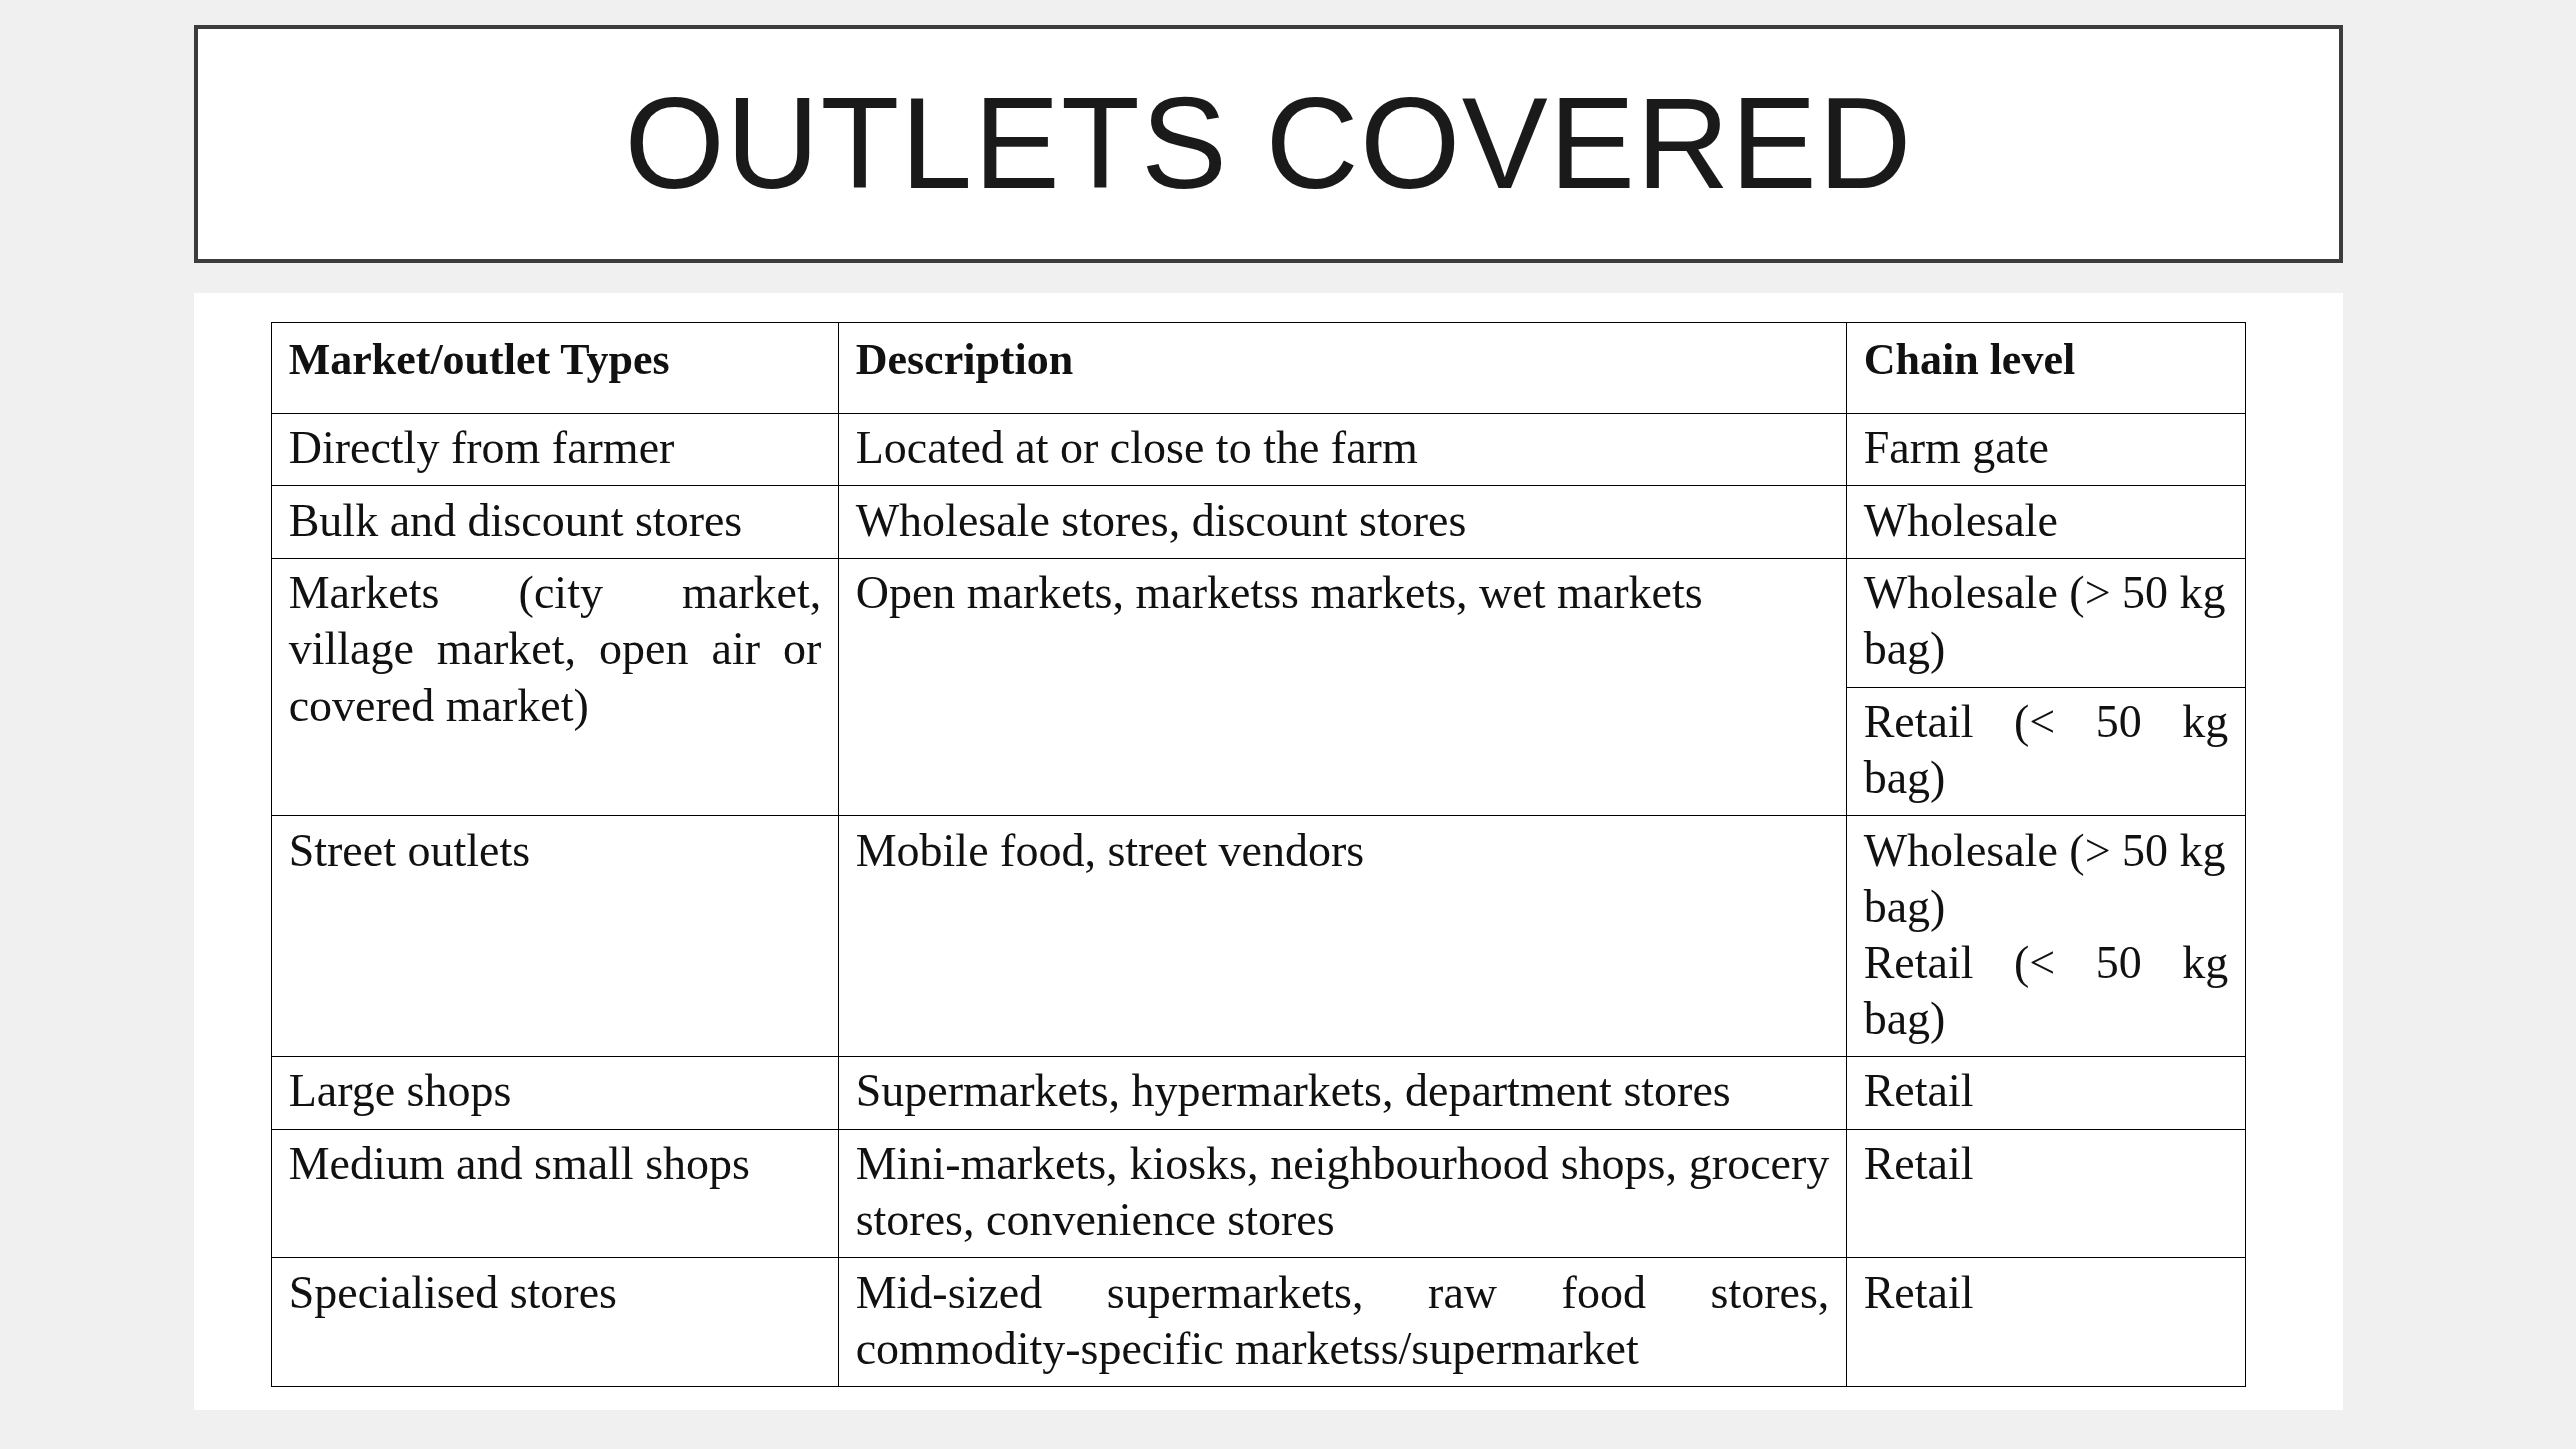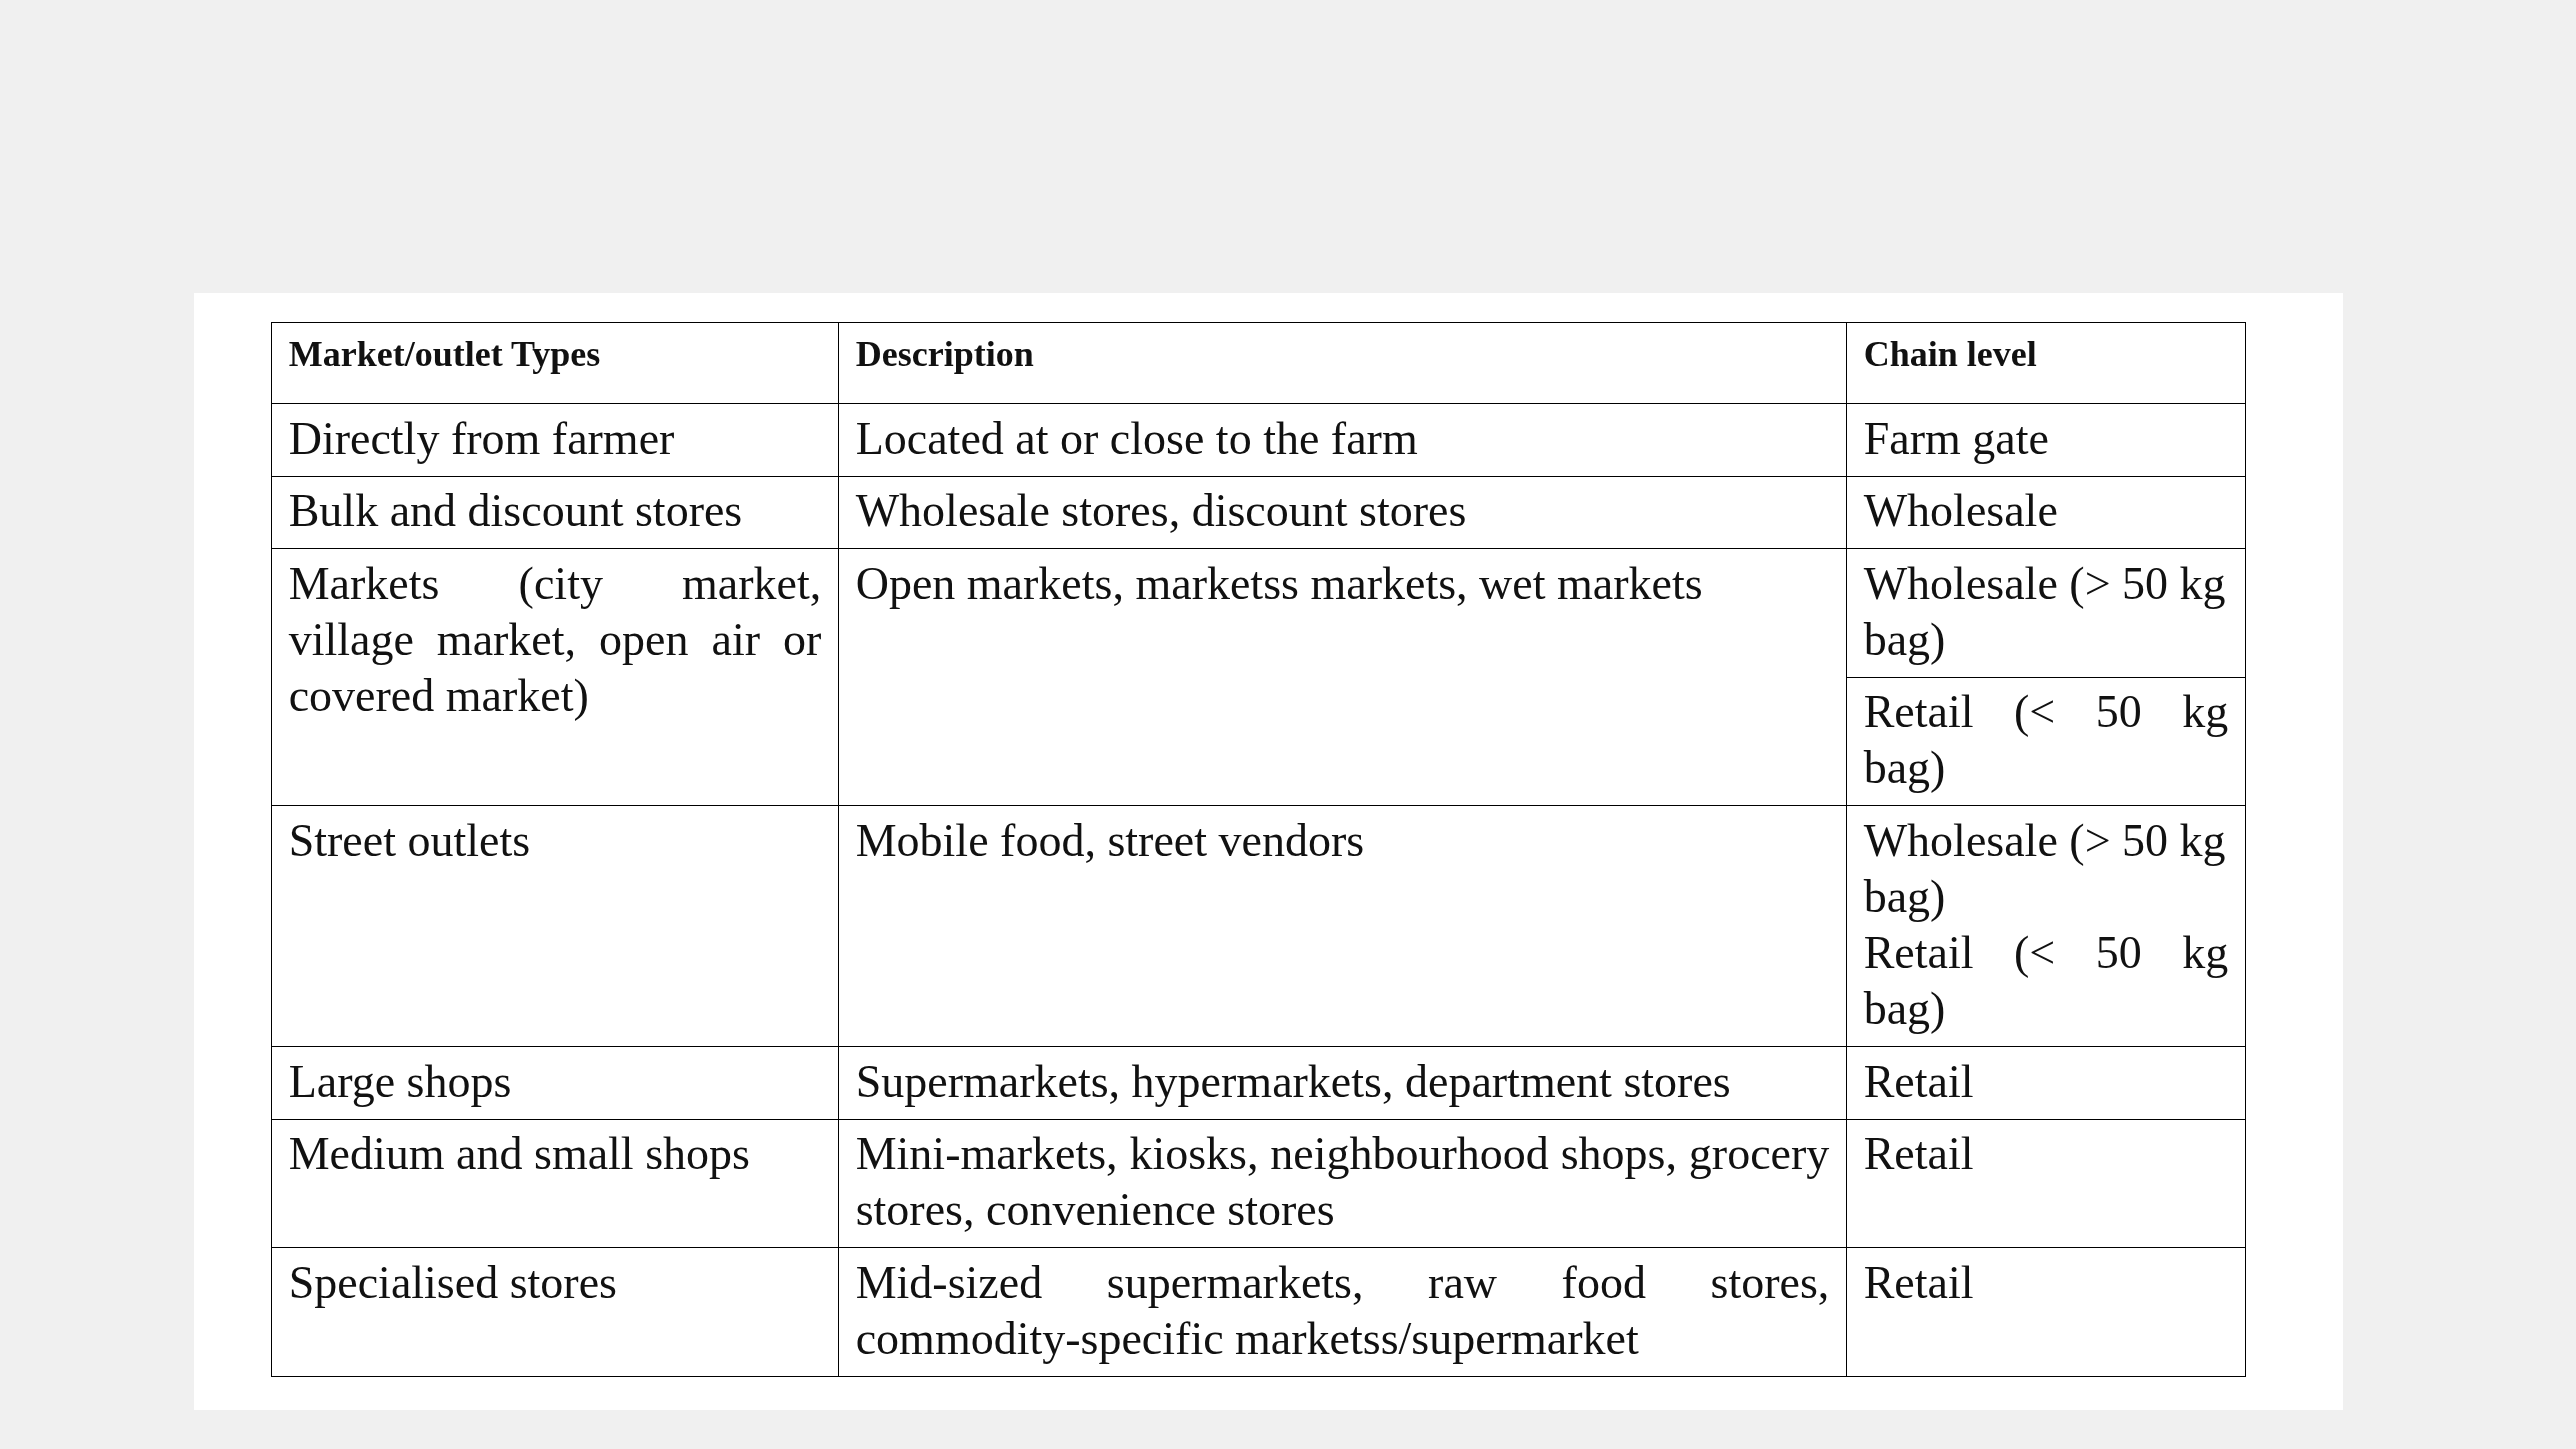--- a/index.html
+++ b/index.html
@@ -73,37 +73,40 @@
     vertical-align: top;
     padding: 6.4px 16.7px 9px 16.7px;
     font-size: 46px;
     line-height: 1.22;
     color: #111111;
     font-family: "Liberation Serif", serif;
   }
   table.outlets th {
     font-weight: bold;
     text-align: left;
-    font-size: 36px;
+    font-size: 44px;
     padding-top: 10.3px;
     padding-bottom: 26px;
   }
   .just {
     text-align: justify;
     text-align-last: left;
   }
   .cell-pad-lg { padding-bottom: 77px; }
   .cell-pad-md { padding-bottom: 39px; }
   .stack-line { display: block; }
 </style>
 </head>
 <body>
 
 <div class="slide">
 
+  <div class="title-box">
+    <div class="title-text">OUTLETS COVERED</div>
+  </div>
 
   <div class="content-panel">
     <div class="table-wrap">
       <table class="outlets">
         <colgroup>
           <col class="c1">
             <col class="c2">
             <col class="c3">
         </colgroup>
         <thead>

